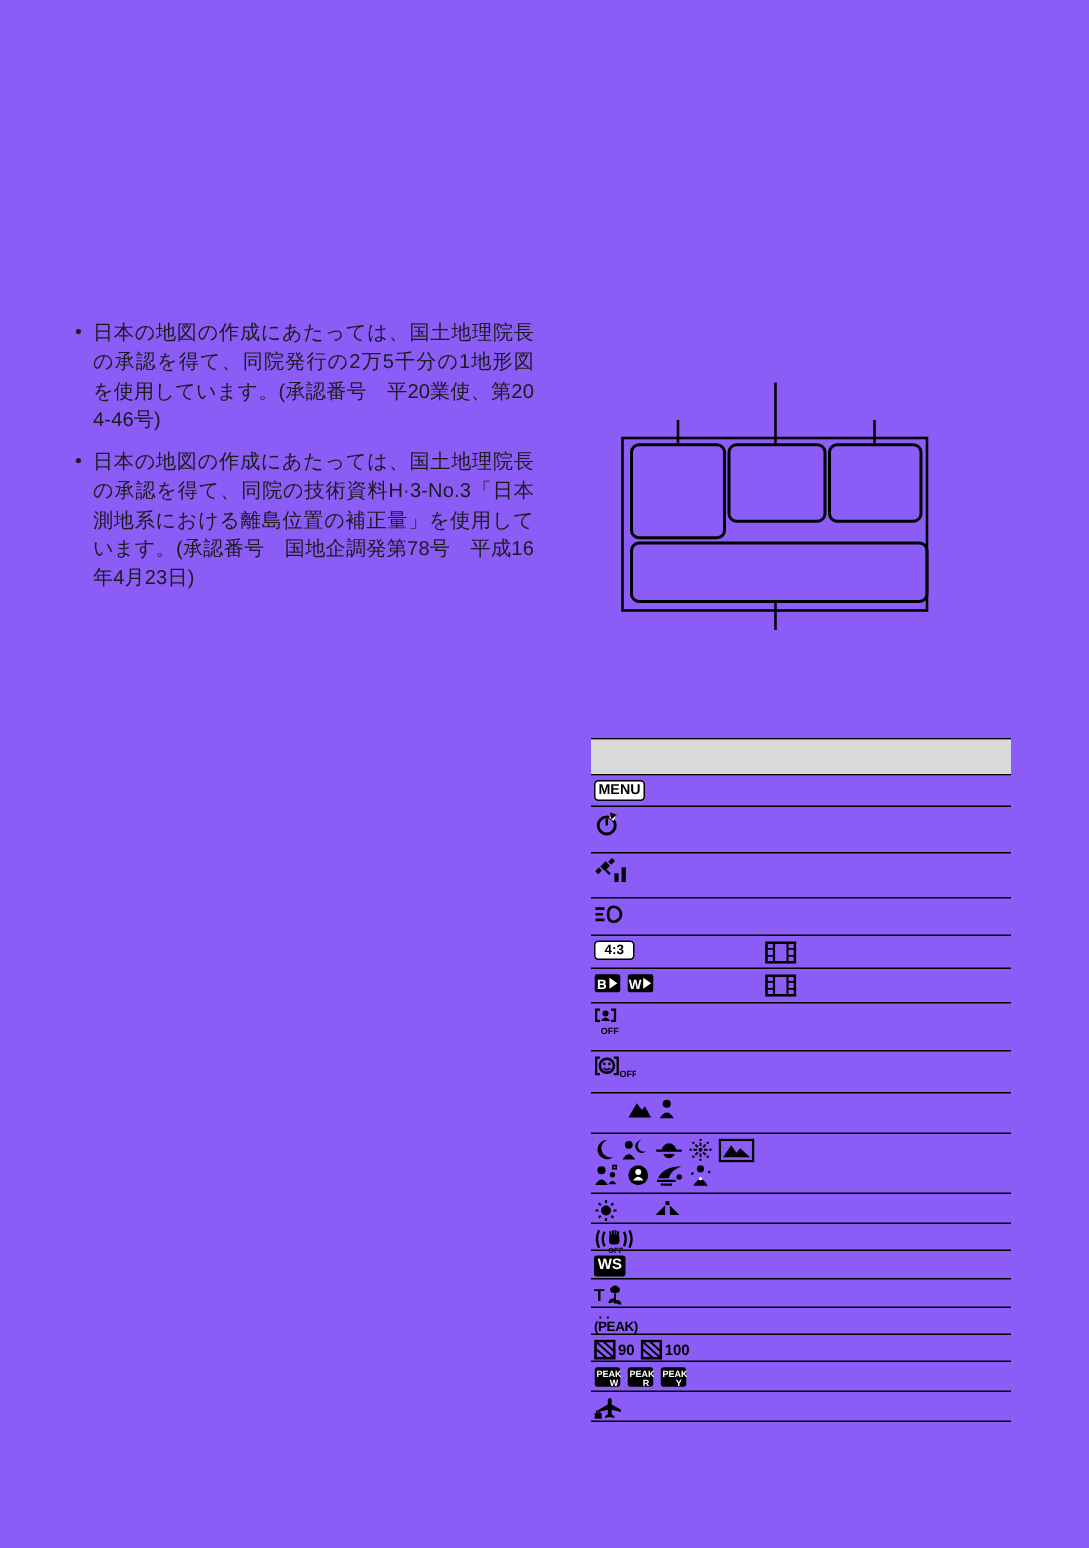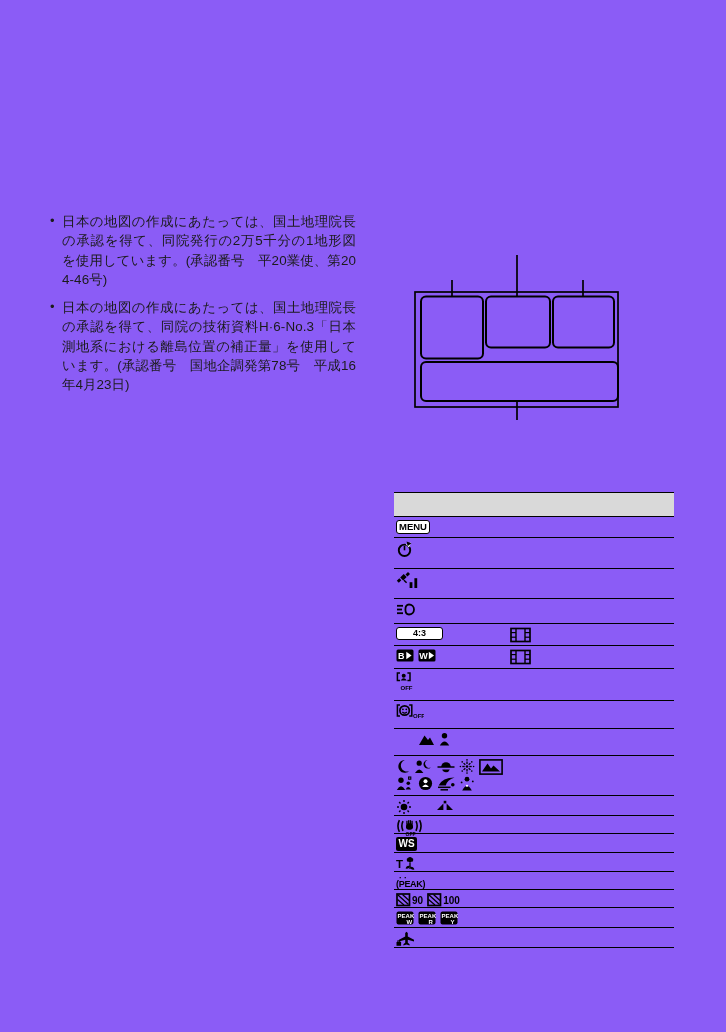--- a/index.html
+++ b/index.html
@@ -41,21 +41,21 @@
        font:bold 10px "Liberation Sans",sans-serif;color:#000;}
   svg{display:inline-block;vertical-align:top;}
 </style>
 </head>
 <body>
 
 <div class="page">
 
   <ul class="notes">
     <li class="note">日本の地図の作成にあたっては、国土地理院長の承認を得て、同院発行の2万5千分の1地形図を使用しています。(承認番号　平20業使、第204-46号)</li>
-    <li class="note">日本の地図の作成にあたっては、国土地理院長の承認を得て、同院の技術資料H·6-No.3「日本測地系における離島位置の補正量」を使用しています。(承認番号　国地企調発第78号　平成16年4月23日)</li>
+    <li class="note">日本の地図の作成にあたっては、国土地理院長の承認を得て、同院の技術資料H·3-No.3「日本測地系における離島位置の補正量」を使用しています。(承認番号　国地企調発第78号　平成16年4月23日)</li>
   </ul>
 
   <div class="diagram">
     <svg width="225" height="175" viewBox="0 0 225 175">
       <line x1="47" y1="30" x2="47" y2="46" stroke="#000" stroke-width="1.7"></line>
       <line x1="112" y1="5" x2="112" y2="46" stroke="#000" stroke-width="1.7"></line>
       <line x1="178" y1="30" x2="178" y2="46" stroke="#000" stroke-width="1.7"></line>
       <line x1="112" y1="151" x2="112" y2="170" stroke="#000" stroke-width="1.7"></line>
       <rect x="10" y="42" width="203" height="115" fill="none" stroke="#000" stroke-width="1.7"></rect>
       <rect x="16" y="46.5" width="62" height="62" rx="5" fill="none" stroke="#000" stroke-width="2"></rect>
@@ -81,21 +81,21 @@
    <line x1="8" y1="8.2" x2="10.6" y2="10.8" stroke="#000" stroke-width="1.5"></line>
    <rect x="13.6" y="10.2" width="2.8" height="5.8" fill="#000"></rect>
    <rect x="18.4" y="6.2" width="2.8" height="9.8" fill="#000"></rect>
           </svg></span></div>
       <div class="trow" style="height: 25px;"><span class="icn"><svg width="21" height="15" viewBox="0 0 21 15">
    <line x1="1" y1="3.8" x2="7" y2="3.8" stroke="#000" stroke-width="1.8"></line>
    <line x1="1" y1="7.5" x2="6" y2="7.5" stroke="#000" stroke-width="1.8"></line>
    <line x1="1" y1="11.2" x2="7" y2="11.2" stroke="#000" stroke-width="1.8"></line>
    <path d="M13 2.5 a5 5 0 0 1 0 10 q-3.6 0 -3.6 -5 q0 -5 3.6 -5 z" fill="none" stroke="#000" stroke-width="1.8"></path>
           </svg></span></div>
-      <div class="trow" style="height: 22px;"><span class="icn"><span class="obox" style="font-size:9px;padding:1px 16px;">4:3</span></span><span class="col2"><span class="icn"><svg width="21" height="16" viewBox="0 0 21 16">
+      <div class="trow" style="height: 22px;"><span class="icn"><span class="obox" style="font-size:9px;padding:1px 6px;">4:3</span></span><span class="col2"><span class="icn"><svg width="21" height="16" viewBox="0 0 21 16">
    <rect x="1" y="1.5" width="19" height="13" fill="none" stroke="#000" stroke-width="1.7"></rect>
    <line x1="6" y1="1.5" x2="6" y2="14.5" stroke="#000" stroke-width="1.4"></line>
    <line x1="15" y1="1.5" x2="15" y2="14.5" stroke="#000" stroke-width="1.4"></line>
    <line x1="1" y1="5.6" x2="6" y2="5.6" stroke="#000" stroke-width="1.2"></line>
    <line x1="1" y1="10.2" x2="6" y2="10.2" stroke="#000" stroke-width="1.2"></line>
    <line x1="15" y1="5.6" x2="20" y2="5.6" stroke="#000" stroke-width="1.2"></line>
    <line x1="15" y1="10.2" x2="20" y2="10.2" stroke="#000" stroke-width="1.2"></line>
             </svg></span></span></div>
       <div class="trow" style="height: 23px;"><span class="icn"><svg width="18" height="13" viewBox="0 0 18 13">
    <rect x="0.5" y="0.5" width="17" height="12" rx="1.5" fill="#000"></rect>

